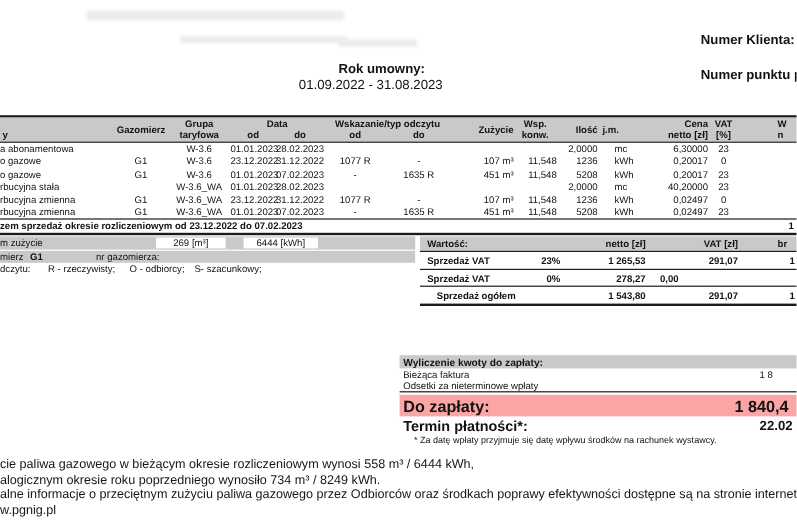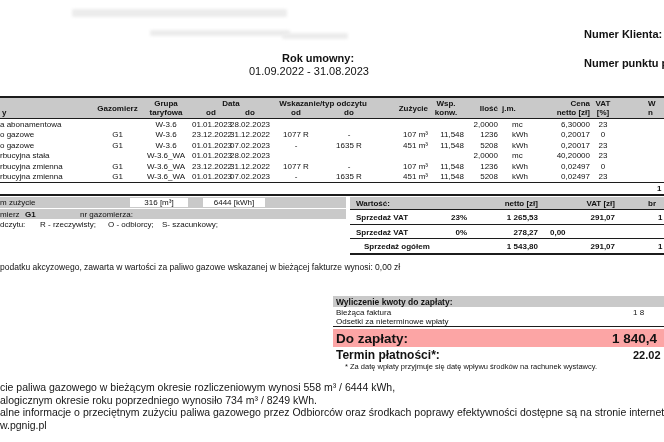--- a/index.html
+++ b/index.html
@@ -167,26 +167,27 @@
       <span class="cw2">1635 R</span>
       <span class="cz">451 m³</span>
       <span class="cwsp">11,548</span>
       <span class="cil">5208</span>
       <span class="cjm">kWh</span>
       <span class="cc">0,02497</span>
       <span class="cv">23</span>
     </div>
 
   <div class="hline" style="top:182px;width:664px;"></div>
+  <div class="abs b" style="left:0;top:183.5px;font-size:8px;white-space:nowrap;">zem sprzedaż okresie rozliczeniowym od 23.12.2022 do 07.02.2023</div>
   <div class="abs b" style="left:657px;top:183.5px;font-size:8px;">1</div>
   <div class="hline" style="top:194px;width:664px;height:1.5px;"></div>
 
   <div class="graybar" style="left:0;top:197px;width:318px;height:10.5px;">
     <span class="abs" style="left:0;top:1px;font-size:8px;">m zużycie</span>
-    <span class="whitebox" style="left:130px;top:0.5px;width:58px;height:9.5px;">316 [m³]</span>
+    <span class="whitebox" style="left:130px;top:0.5px;width:58px;height:9.5px;">269 [m³]</span>
     <span class="whitebox" style="left:203px;top:0.5px;width:62px;height:9.5px;">6444 [kWh]</span>
   </div>
   <div class="graybar" style="left:0;top:209px;width:318px;height:10px;">
     <span class="abs" style="left:0;top:1px;font-size:8px;">mierz </span>
     <span class="abs b" style="left:25px;top:1px;font-size:8px;">G1</span>
     <span class="abs" style="left:80px;top:1px;font-size:8px;">nr gazomierza:</span>
   </div>
   <div class="abs" style="left:0;top:220px;font-size:8px;">
     <span class="abs" style="left:0;white-space:nowrap;">dczytu:</span>
     <span class="abs" style="left:40px;white-space:nowrap;">R - rzeczywisty;</span>
@@ -219,21 +220,20 @@
     <div class="ln" style="top:40.5px;"></div>
     <div class="r" style="top:41.5px;height:13.5px;">
       <span class="b" style="left:14px;top:2px;">Sprzedaż ogółem</span>
       <span class="b" style="left:110px;top:2px;width:78px;text-align:right;">1 543,80</span>
       <span class="b" style="left:200px;top:2px;width:65px;text-align:right;">291,07</span>
       <span class="b" style="left:308px;top:2px;">1</span>
     </div>
     <div class="ln" style="top:56px;height:1.5px;"></div>
   </div>
 
-  <div class="abs" style="left:0;top:262px;font-size:8.5px;white-space:nowrap;">podatku akcyzowego, zawarta w wartości za paliwo gazowe wskazanej w bieżącej fakturze wynosi: 0,00 zł</div>
 
   <div id="pay">
     <div class="abs" style="left:0;top:0;width:331px;height:10.5px;background:#c9c9c9;">
       <span class="b" style="left:3px;top:0.5px;font-size:8.5px;">Wyliczenie kwoty do zapłaty:</span>
     </div>
     <span style="left:3px;top:12px;font-size:8px;">Bieżąca faktura</span>
     <span style="left:300px;top:12px;font-size:8px;white-space:nowrap;">1 8</span>
     <span style="left:3px;top:21px;font-size:8px;">Odsetki za nieterminowe wpłaty</span>
     <div class="abs" style="left:0;top:30px;width:331px;height:1px;background:#1c1c1c;"></div>
     <div class="abs" style="left:0;top:33px;width:331px;height:18px;background:#fca5a5;">

